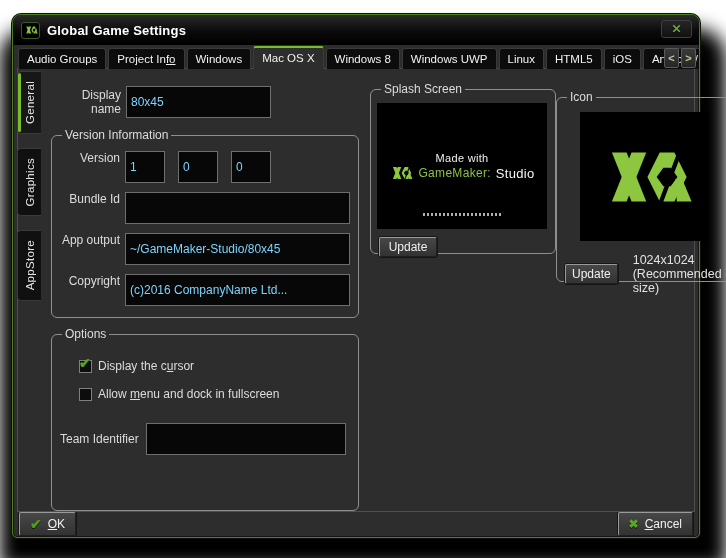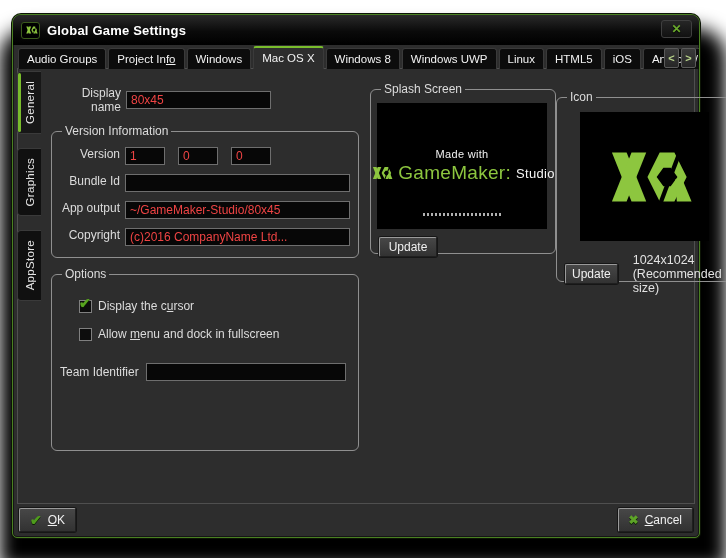--- a/index.html
+++ b/index.html
@@ -46,21 +46,21 @@
   .col-right{flex:1;display:flex;flex-direction:row;}
 
   .lbl{font-size:12px;color:#dcdcdc;}
   .row{display:flex;align-items:center;}
   .dn-row{margin:4px 0 10px 0;}
   .dn-row .lbl{width:70px;text-align:right;margin-right:5px;}
 
   fieldset{border:1px solid #8f8f8f;border-radius:6px;margin:0;padding:4px 8px 8px 6px;}
   legend{font-size:12px;color:#dcdcdc;padding:0 3px;margin-left:4px;}
 
-  .txt{background:#070707;border:1px solid #6e6e6e;color:#ef4444;font-size:12px;height:18px;box-sizing:border-box;
+  .txt{background:#070707;border:1px solid #6e6e6e;color:#7dd3fc;font-size:12px;height:32px;box-sizing:border-box;
     padding:4px 4px;font-family:"Liberation Sans",sans-serif;}
   .vrow{display:flex;align-items:flex-start;margin:5px 0 9px;}
   .vrow:last-child{margin-bottom:3px;}
   .vlbl{width:62px;text-align:right;margin-right:5px;flex:0 0 62px;}
   .ver-input{width:40px;margin-right:13px;}
   .grow{flex:1;}
 
   .options-fs{margin-top:9px;height:184px;box-sizing:border-box;}
   .cb-row{display:flex;align-items:center;margin:14px 0 0 21px;cursor:pointer;}
   .cb{width:13px;height:13px;background:#0d0d0d;border:1px solid #808080;box-sizing:border-box;margin-right:6px;position:relative;flex:0 0 13px;}
@@ -69,21 +69,21 @@
   .ti-row .lbl{margin-right:7px;}
   .ti-row .txt{width:200px;}
 
   .splash-fs{height:172px;box-sizing:border-box;}
   .icon-fs{height:192px;box-sizing:border-box;margin-top:8px;}
   .preview-splash{width:170px;height:126px;background:#000;margin:3px auto 0;position:relative;
     display:flex;flex-direction:column;align-items:center;justify-content:center;}
   .made-with{color:#f0f0f0;font-size:11px;margin-bottom:2px;letter-spacing:.3px;}
   .brand-line{display:flex;align-items:center;gap:5px;}
   .brand-line svg{width:24px;height:12px;}
-  .brand-green{color:#8dc63f;font-size:19px;letter-spacing:.3px;}
+  .brand-green{color:#8dc63f;font-size:12px;letter-spacing:.3px;}
   .brand-white{color:#f5f5f5;font-size:13px;letter-spacing:.3px;}
   .fine-print{position:absolute;bottom:13px;left:50%;transform:translateX(-50%);width:78px;height:3px;opacity:.85;
     background:repeating-linear-gradient(90deg,#cfcfcf 0 2px,transparent 2px 4px);}
   .preview-icon{width:129px;height:129px;background:#000;margin:4px auto 0;display:flex;align-items:center;justify-content:center;}
   .preview-icon svg{width:98px;height:52px;}
 
   .btn{background:linear-gradient(#474747,#323232);border:1px solid #9a9a9a;border-bottom-color:#1f1f1f;border-right-color:#1f1f1f;
     border-radius:2px;color:#f0f0f0;font-size:12px;font-family:"Liberation Sans",sans-serif;cursor:pointer;
     box-shadow:0 0 0 1px #161616;}
   .update-btn{width:58px;height:20px;margin:8px 0 0 2px;}

